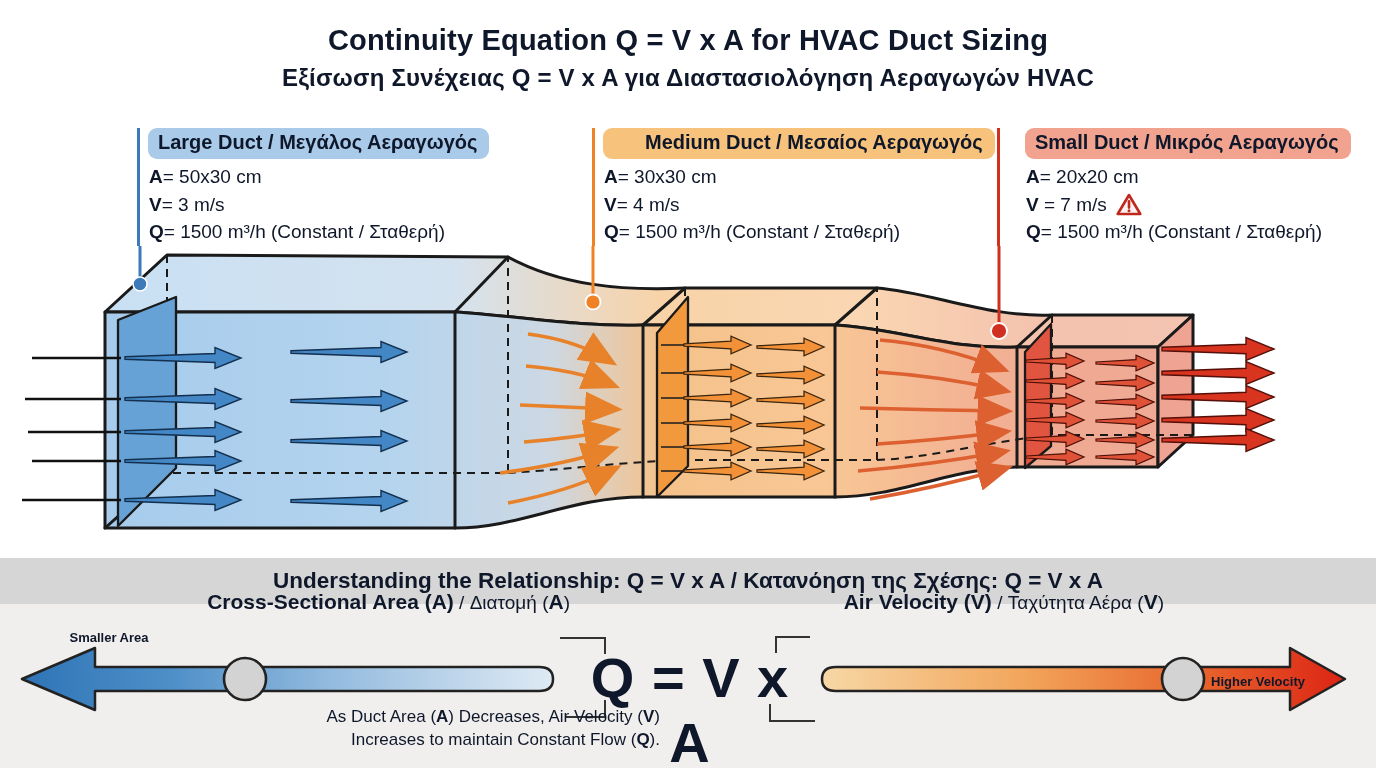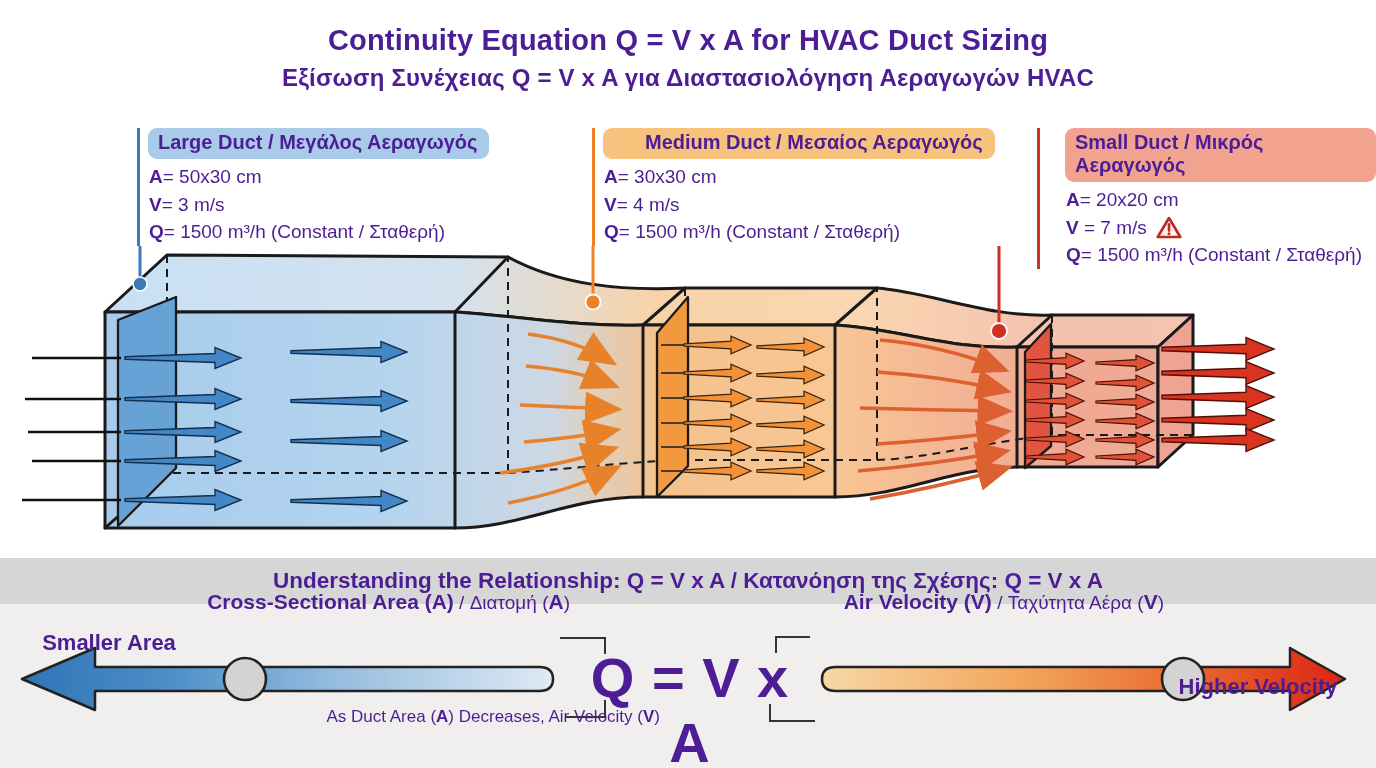--- a/index.html
+++ b/index.html
@@ -1,45 +1,45 @@
 <!DOCTYPE html>
 <html><head>
 <meta charset="utf-8">
 <style>
   html,body{margin:0;padding:0;background:#e8e8e8;}
   #stage{position:relative;width:1376px;height:768px;background:#ffffff;overflow:hidden;
-         font-family:"Liberation Sans","DejaVu Sans",sans-serif;color:#4c1d95;}
+         font-family:"Liberation Sans","DejaVu Sans",sans-serif;color:#0f172a;}
   b{font-weight:bold;}
 
   
   .title-block{position:absolute;left:0;top:22px;width:1376px;text-align:center;line-height:37px;}
   .title-line1{font-size:29px;font-weight:bold;letter-spacing:.2px;}
   .title-line2{font-size:24px;font-weight:bold;letter-spacing:.2px;}
 
   
   .duct-label{position:absolute;top:128px;border-left:3.5px solid #888;padding-left:9px;}
   .duct-label .pill{display:inline-block;font-size:20px;font-weight:bold;
         padding:3px 12px 5px 10px;border-radius:9px;margin-left:-1px;}
   .duct-label .vals{margin-top:4px;font-size:19px;line-height:27.5px;white-space:nowrap;}
   .duct-label .vals .row{display:flex;align-items:center;}
   .warn-icon{width:26px;height:23px;margin-left:9px;display:inline-block;}
   #label-large{left:137px;}
   #label-medium{left:592px;}
-  #label-small{left:1037px;padding-left:26px;}
+  #label-small{left:997px;padding-left:26px;}
 
   
   #duct-svg{position:absolute;left:0;top:245px;}
   #bottom-svg{position:absolute;left:0;top:630px;}
 
   
   .rel-bar{position:absolute;left:0;top:558px;width:1376px;height:46px;background:#d6d6d6;
            text-align:center;line-height:46px;font-size:22.5px;font-weight:bold;}
   .bottom-bg{position:absolute;left:0;top:604px;width:1376px;height:164px;background:#f1efed;}
 
-  .end-label{position:absolute;top:630px;font-size:22px;font-weight:bold;text-align:center;}
+  .end-label{position:absolute;top:630px;font-size:13px;font-weight:bold;text-align:center;}
   #smaller-area{left:24px;width:170px;}
   #higher-velocity{left:1172px;width:172px;margin-top:44px;}
 
   .slider-heading{position:absolute;top:590px;font-size:19px;text-align:right;white-space:nowrap;}
   .slider-heading b{font-size:21px;}
   #left-heading{left:160px;width:410px;}
   #right-heading{left:796px;width:368px;}
 
   .formula{position:absolute;left:580px;top:645px;width:220px;text-align:center;
            font-size:56px;font-weight:bold;letter-spacing:1px;}
@@ -290,15 +290,16 @@
   </svg>
 
   <div class="end-label" id="smaller-area">Smaller Area</div>
   <div class="slider-heading" id="left-heading"><b>Cross-Sectional Area (A)</b> / Διατομή (<b>A</b>)</div>
   <div class="formula">Q = V x A</div>
   <div class="slider-heading" id="right-heading"><b>Air Velocity (V)</b> / Ταχύτητα Αέρα (<b>V</b>)</div>
   <div class="end-label" id="higher-velocity">Higher Velocity</div>
 
   <div class="caption" id="left-caption">
     <div>As Duct Area (<b>A</b>) Decreases, Air Velocity (<b>V</b>)</div>
+    <div>Increases to maintain Constant Flow (<b>Q</b>).</div>
   </div>
 
 </div>
 
 </body></html>

